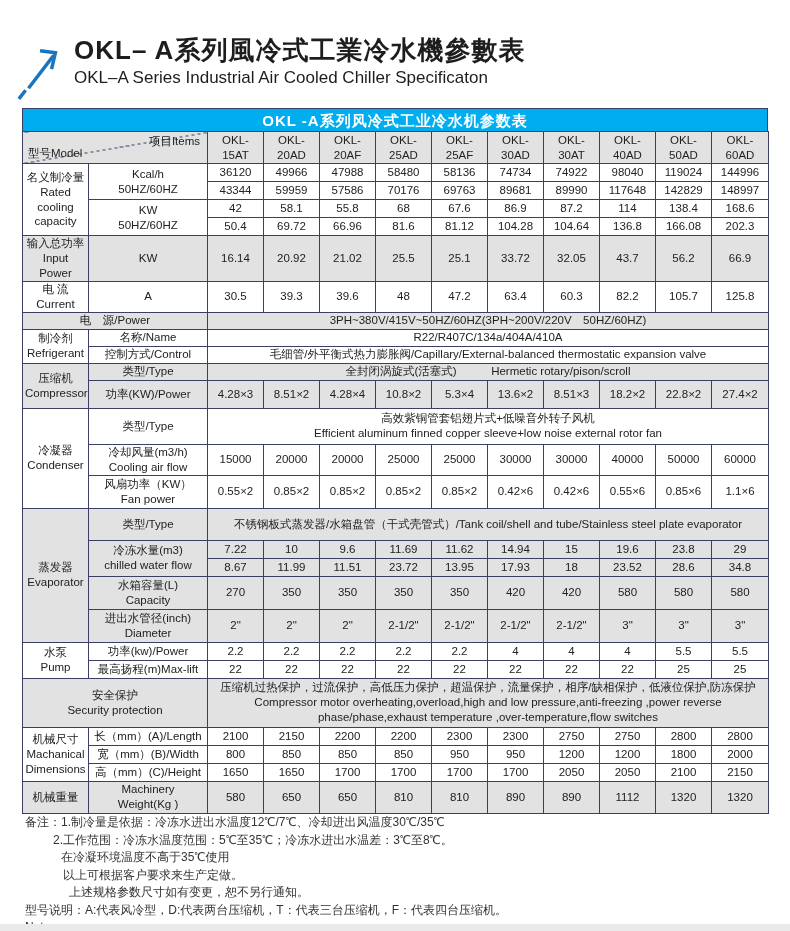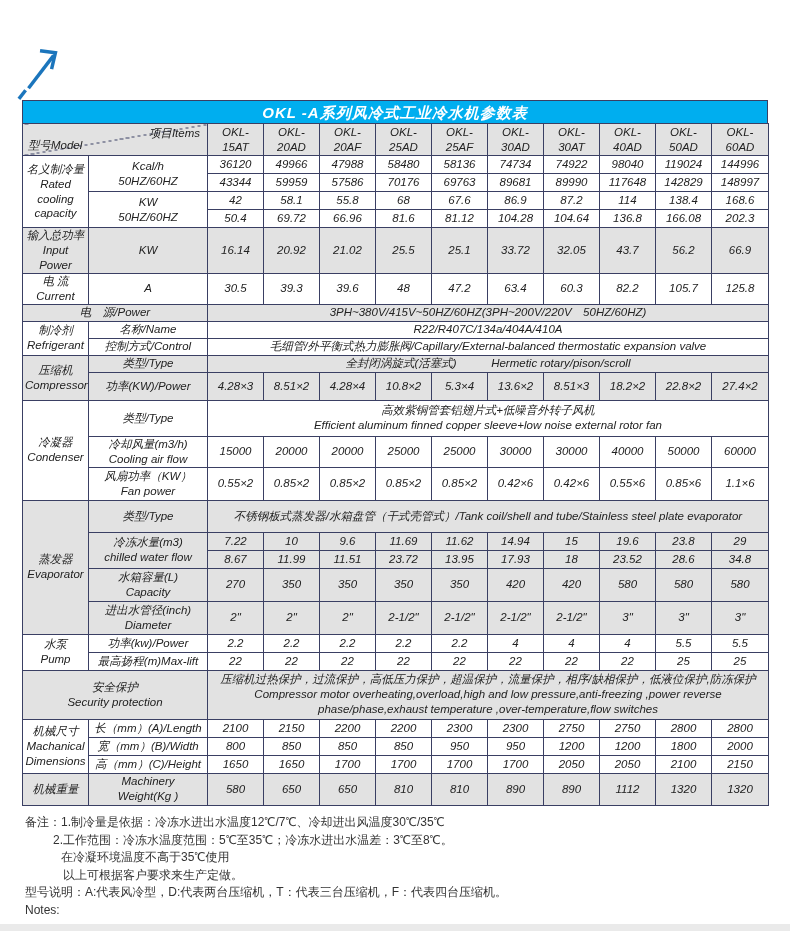--- a/index.html
+++ b/index.html
@@ -15,21 +15,21 @@
     width:790px;height:931px;position:relative;background:#ffffff;
     font-family:"Liberation Sans",sans-serif;color:var(--ink);overflow:hidden;
   }
   
   .doc-header{position:absolute;left:16px;top:34px;display:flex;align-items:flex-start;}
   .logo{width:50px;height:60px;flex:0 0 50px;margin-top:6px;}
   .titles{margin-left:8px;}
   .title-zh{font-size:26px;font-weight:700;letter-spacing:1px;color:#1d1d1f;line-height:1.25;}
   .title-en{font-size:17px;font-weight:500;color:#1d1d1f;margin-top:1px;}
   
-  .sheet{position:absolute;left:22px;top:100px;width:746px;font-style:italic;}
+  .sheet{position:absolute;left:22px;top:108px;width:746px;}
   .banner{
     background:var(--banner-blue);border:1px solid var(--border-col);
     color:#fff;font-size:15px;font-weight:700;text-align:center;
     height:24px;line-height:23px;letter-spacing:1px;
   }
   table.spec{
     border-collapse:collapse;table-layout:fixed;width:746px;
     font-size:11.5px;color:var(--ink);margin-top:-1px;
   }
   table.spec td{
@@ -63,20 +63,22 @@
 </head>
 <body>
 
 <div class="doc-header">
   <svg class="logo" viewBox="0 0 52 62" aria-hidden="true">
     <line x1="13" y1="50" x2="39" y2="16" stroke="#1B75BC" stroke-width="3.6"></line>
     <polyline points="25,11 41,13 37,30" fill="none" stroke="#1B75BC" stroke-width="3.6"></polyline>
     <line x1="3" y1="61" x2="10" y2="52" stroke="#1B75BC" stroke-width="3.6"></line>
   </svg>
   <div class="titles">
+    <div class="title-zh">OKL– A系列風冷式工業冷水機參數表</div>
+    <div class="title-en">OKL–A Series Industrial Air Cooled Chiller Specificaton</div>
   </div>
 </div>
 
 <div class="sheet">
   <div class="banner">OKL -A系列风冷式工业冷水机参数表</div>
   <table class="spec">
     <colgroup>
       <col style="width:66px">
         <col style="width:119px">
       <col style="width:56px">
@@ -525,17 +527,18 @@
         </tr>
       </tbody>
   </table>
 </div>
 
 <div class="notes">
   <div class="n1">备注：1.制冷量是依据：冷冻水进出水温度12℃/7℃、冷却进出风温度30℃/35℃</div>
   <div class="n2">2.工作范围：冷冻水温度范围：5℃至35℃；冷冻水进出水温差：3℃至8℃。</div>
   <div class="n3">在冷凝环境温度不高于35℃使用</div>
   <div class="n4">以上可根据客户要求来生产定做。</div>
+  <div class="n5">上述规格参数尺寸如有变更，恕不另行通知。</div>
   <div class="n6">型号说明：A:代表风冷型，D:代表两台压缩机，T：代表三台压缩机，F：代表四台压缩机。</div>
   <div class="n7">Notes:</div>
 </div>
 
 <div class="bottom-strip"></div>
 
 </body></html>

